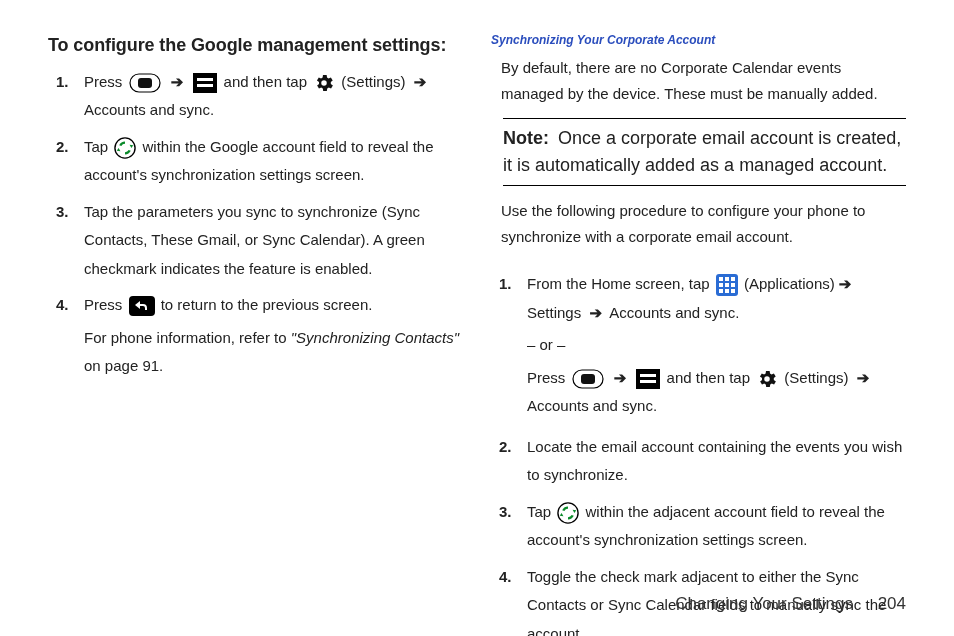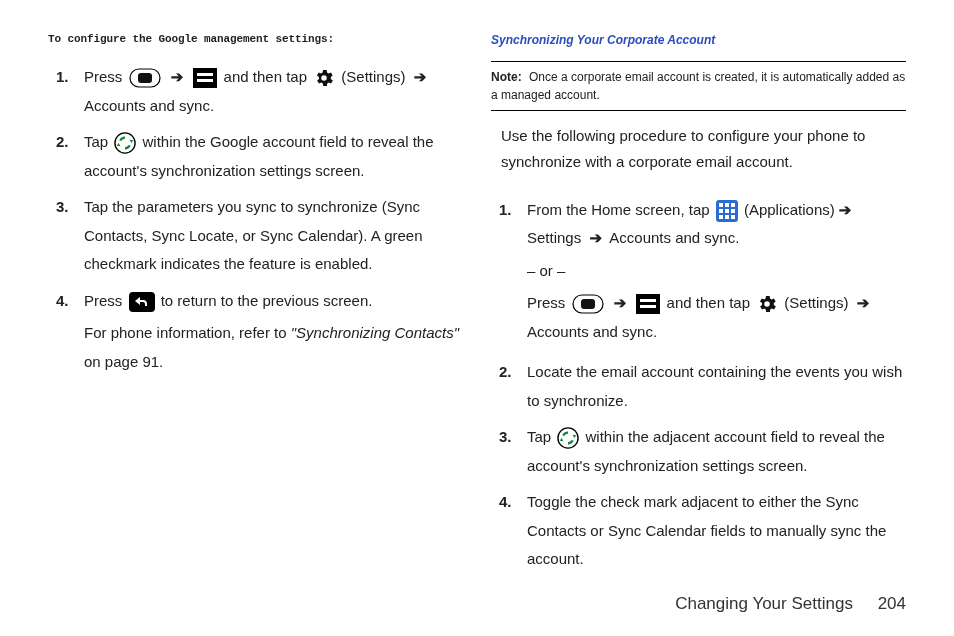--- a/index.html
+++ b/index.html
@@ -16,24 +16,23 @@
     display: flex;
     padding: 30px 48px 0 48px;
     gap: 28px;
   }
   .col {
     flex: 1;
     line-height: 1.75;
   }
   .heading-bold {
     font-weight: bold;
-    font-size: 11px;
-    margin-bottom: 14px;
+    font-size: 18px;
+    margin-bottom: 6px;
     letter-spacing: -0.1px;
-    font-family: Liberation Mono, monospace;
   }
   .heading-blue {
     font-weight: bold;
     font-style: italic;
     color: #2a4dbd;
     font-size: 12px;
     margin-bottom: 4px;
   }
   ol {
     list-style: none;
@@ -61,22 +60,22 @@
     display: inline-block;
     vertical-align: middle;
     margin: 0 2px;
   }
   .icon svg { display: block; }
   .para { margin: 4px 0 6px 10px; line-height: 1.75; }
   .note-block {
     border-top: 1.5px solid #000;
     border-bottom: 1.5px solid #000;
     padding: 6px 0;
-    margin: 10px 0 12px 0;
-    font-size: 12px;
+    margin: 10px 0 12px 12px;
+    font-size: 18px;
     line-height: 1.5;
   }
   .note-block .note-label { font-weight: bold; }
   .footer {
     position: absolute;
     bottom: 22px;
     right: 48px;
     font-size: 17px;
     color: #333;
   }
@@ -132,21 +131,21 @@
                 <path fill="#0a8a2a" d="M12 5a7 7 0 00-6.3 4l2.3.8A4.5 4.5 0 0112 7.5V5zm6.3 10l-2.3-.8A4.5 4.5 0 0112 16.5V19a7 7 0 006.3-4zM5 12l-2 3 4 .5L5 12zm14 0l2-3-4-.5 2 3.5z"></path>
               </svg>
           </span>
           <span> within the Google account field to reveal the account's synchronization settings screen.</span>
         </span>
       </li>
 
       <li>
         <span class="num">3.</span>
         <span>
-          <span>Tap the parameters you sync to synchronize (</span><span class="bold">Sync Contacts</span><span>, </span><span class="bold">Sync Locate</span><span>, or </span><span class="bold">Sync Calendar</span><span>). A green checkmark indicates the feature is enabled.</span>
+          <span>Tap the parameters you sync to synchronize (</span><span class="bold">Sync Contacts</span><span>, </span><span class="bold">These Gmail</span><span>, or </span><span class="bold">Sync Calendar</span><span>). A green checkmark indicates the feature is enabled.</span>
         </span>
       </li>
 
       <li>
         <span class="num">4.</span>
         <span>
           <span>Press </span>
           <span class="icon">
             <svg width="26" height="20">
                 <rect x="0" y="0" width="26" height="20" rx="4" fill="#000"></rect>
@@ -158,20 +157,21 @@
         <div style="margin-top:4px;">
           <span>For phone information, refer to </span><span class="italic">"Synchronizing Contacts"</span><span> on page 91.</span>
         </div>
       </li>
 
     </ol>
   </div>
 
   <div class="col">
     <div class="heading-blue">Synchronizing Your Corporate Account</div>
+    <div class="para">By default, there are no Corporate Calendar events managed by the device. These must be manually added.</div>
 
     <div class="note-block">
       <span class="note-label">Note:</span>
       <span style="margin-left:4px;">Once a corporate email account is created, it is automatically added as a managed account.</span>
     </div>
 
     <div class="indent-body" style="line-height:1.75; margin-bottom:20px;">Use the following procedure to configure your phone to synchronize with a corporate email account.</div>
 
     <ol>
 

